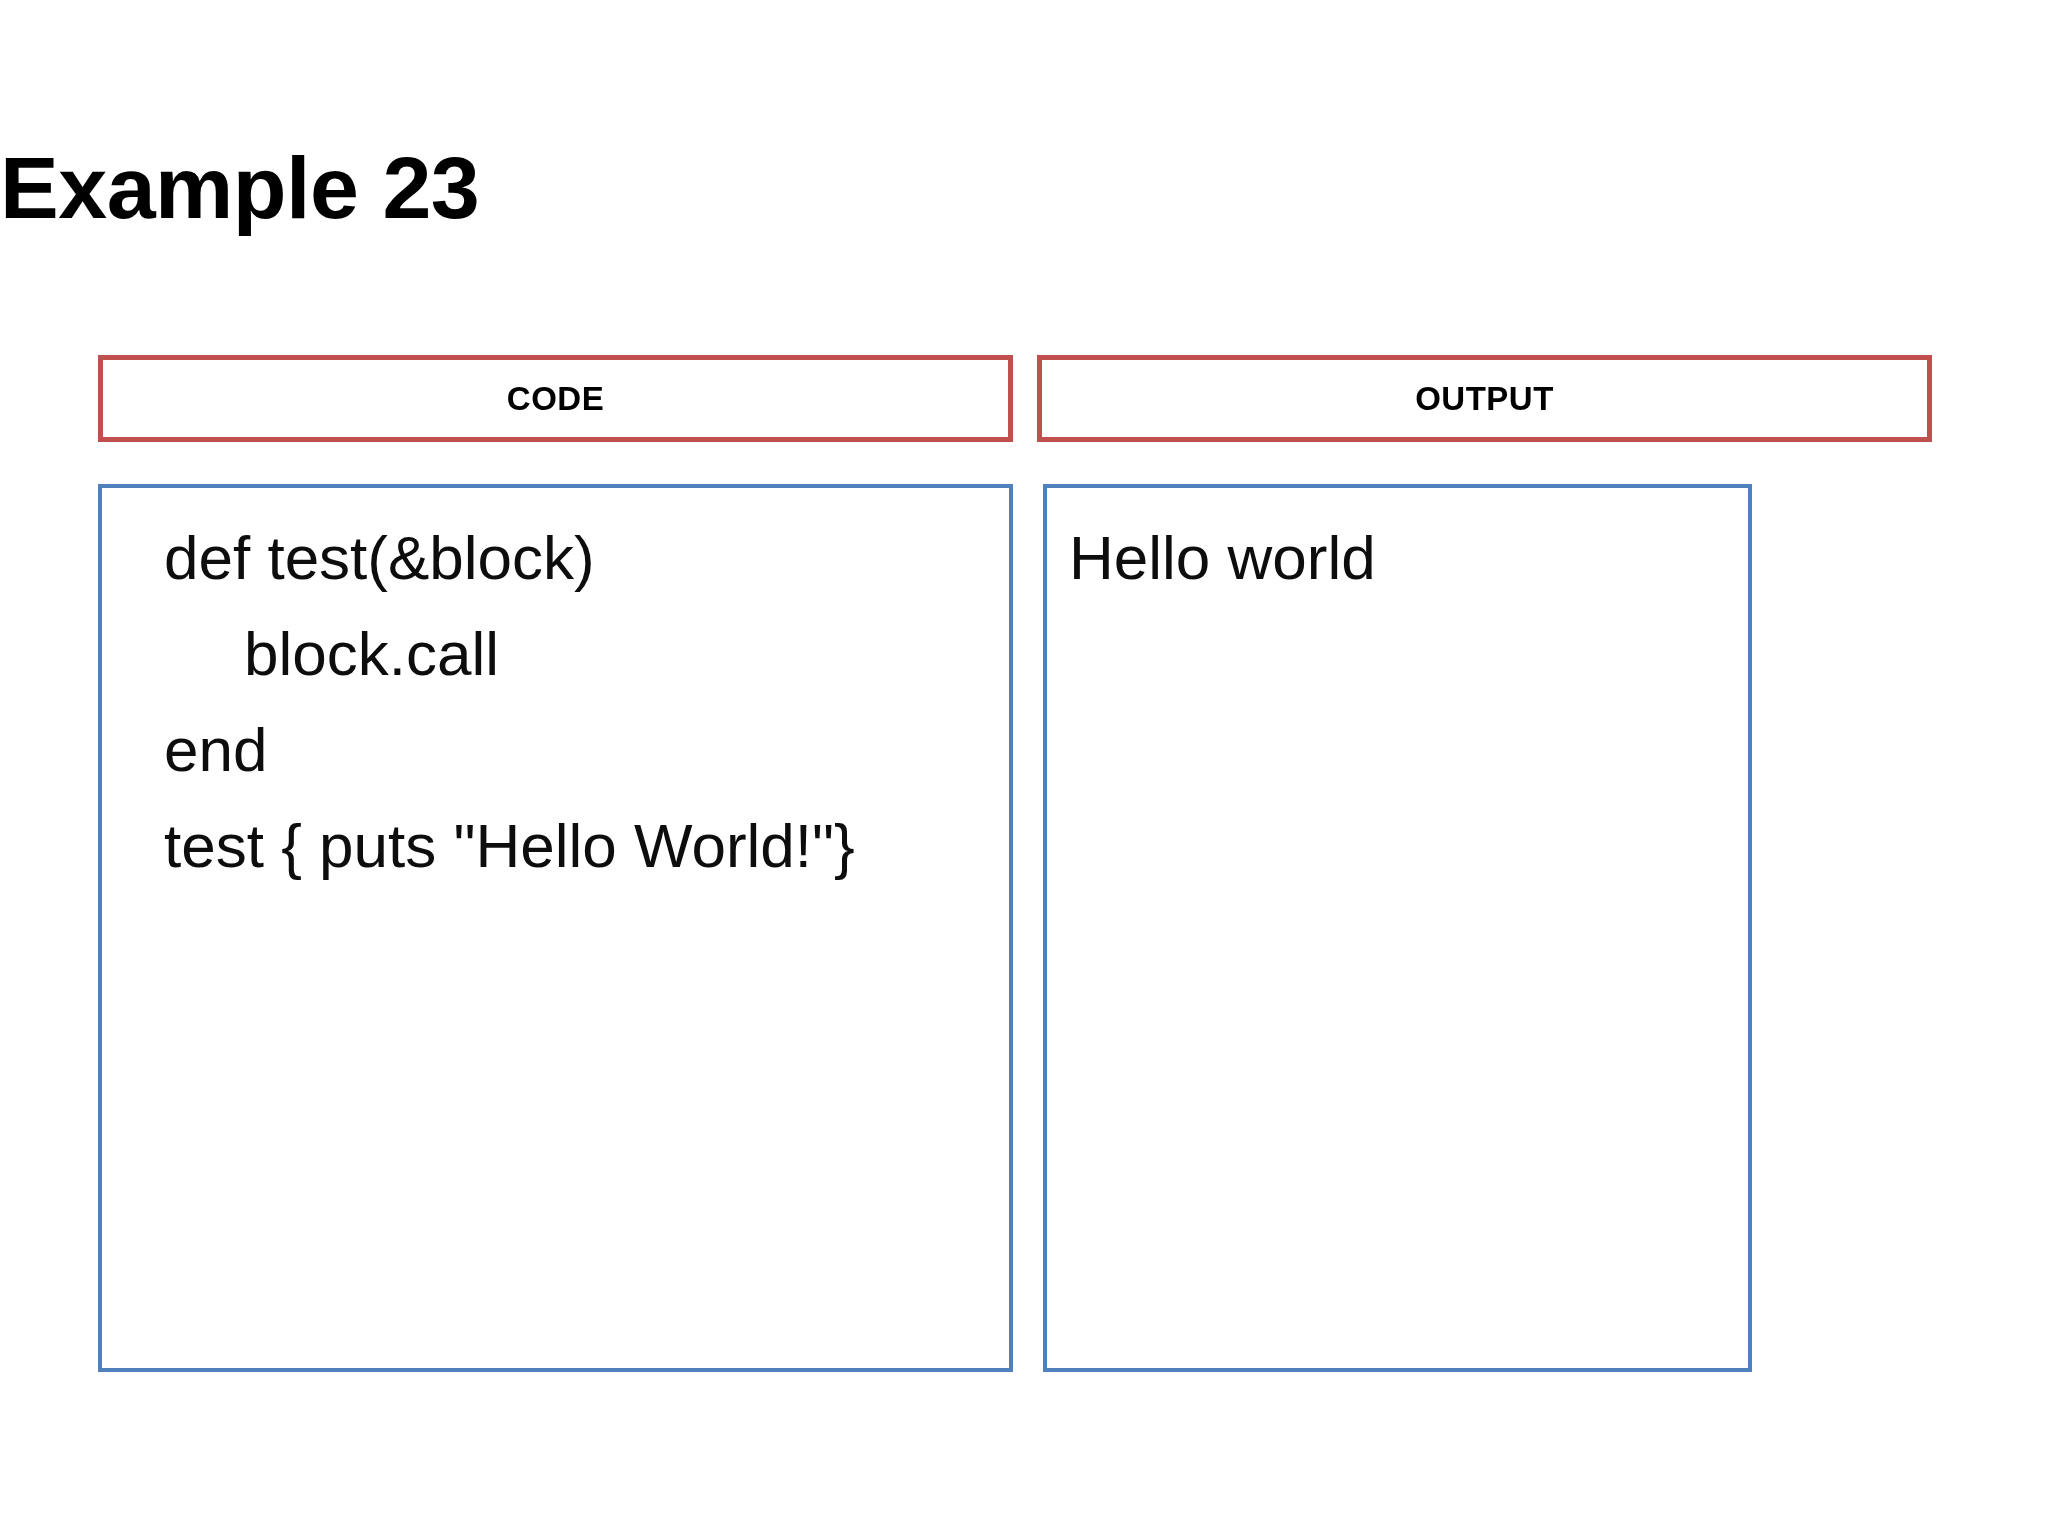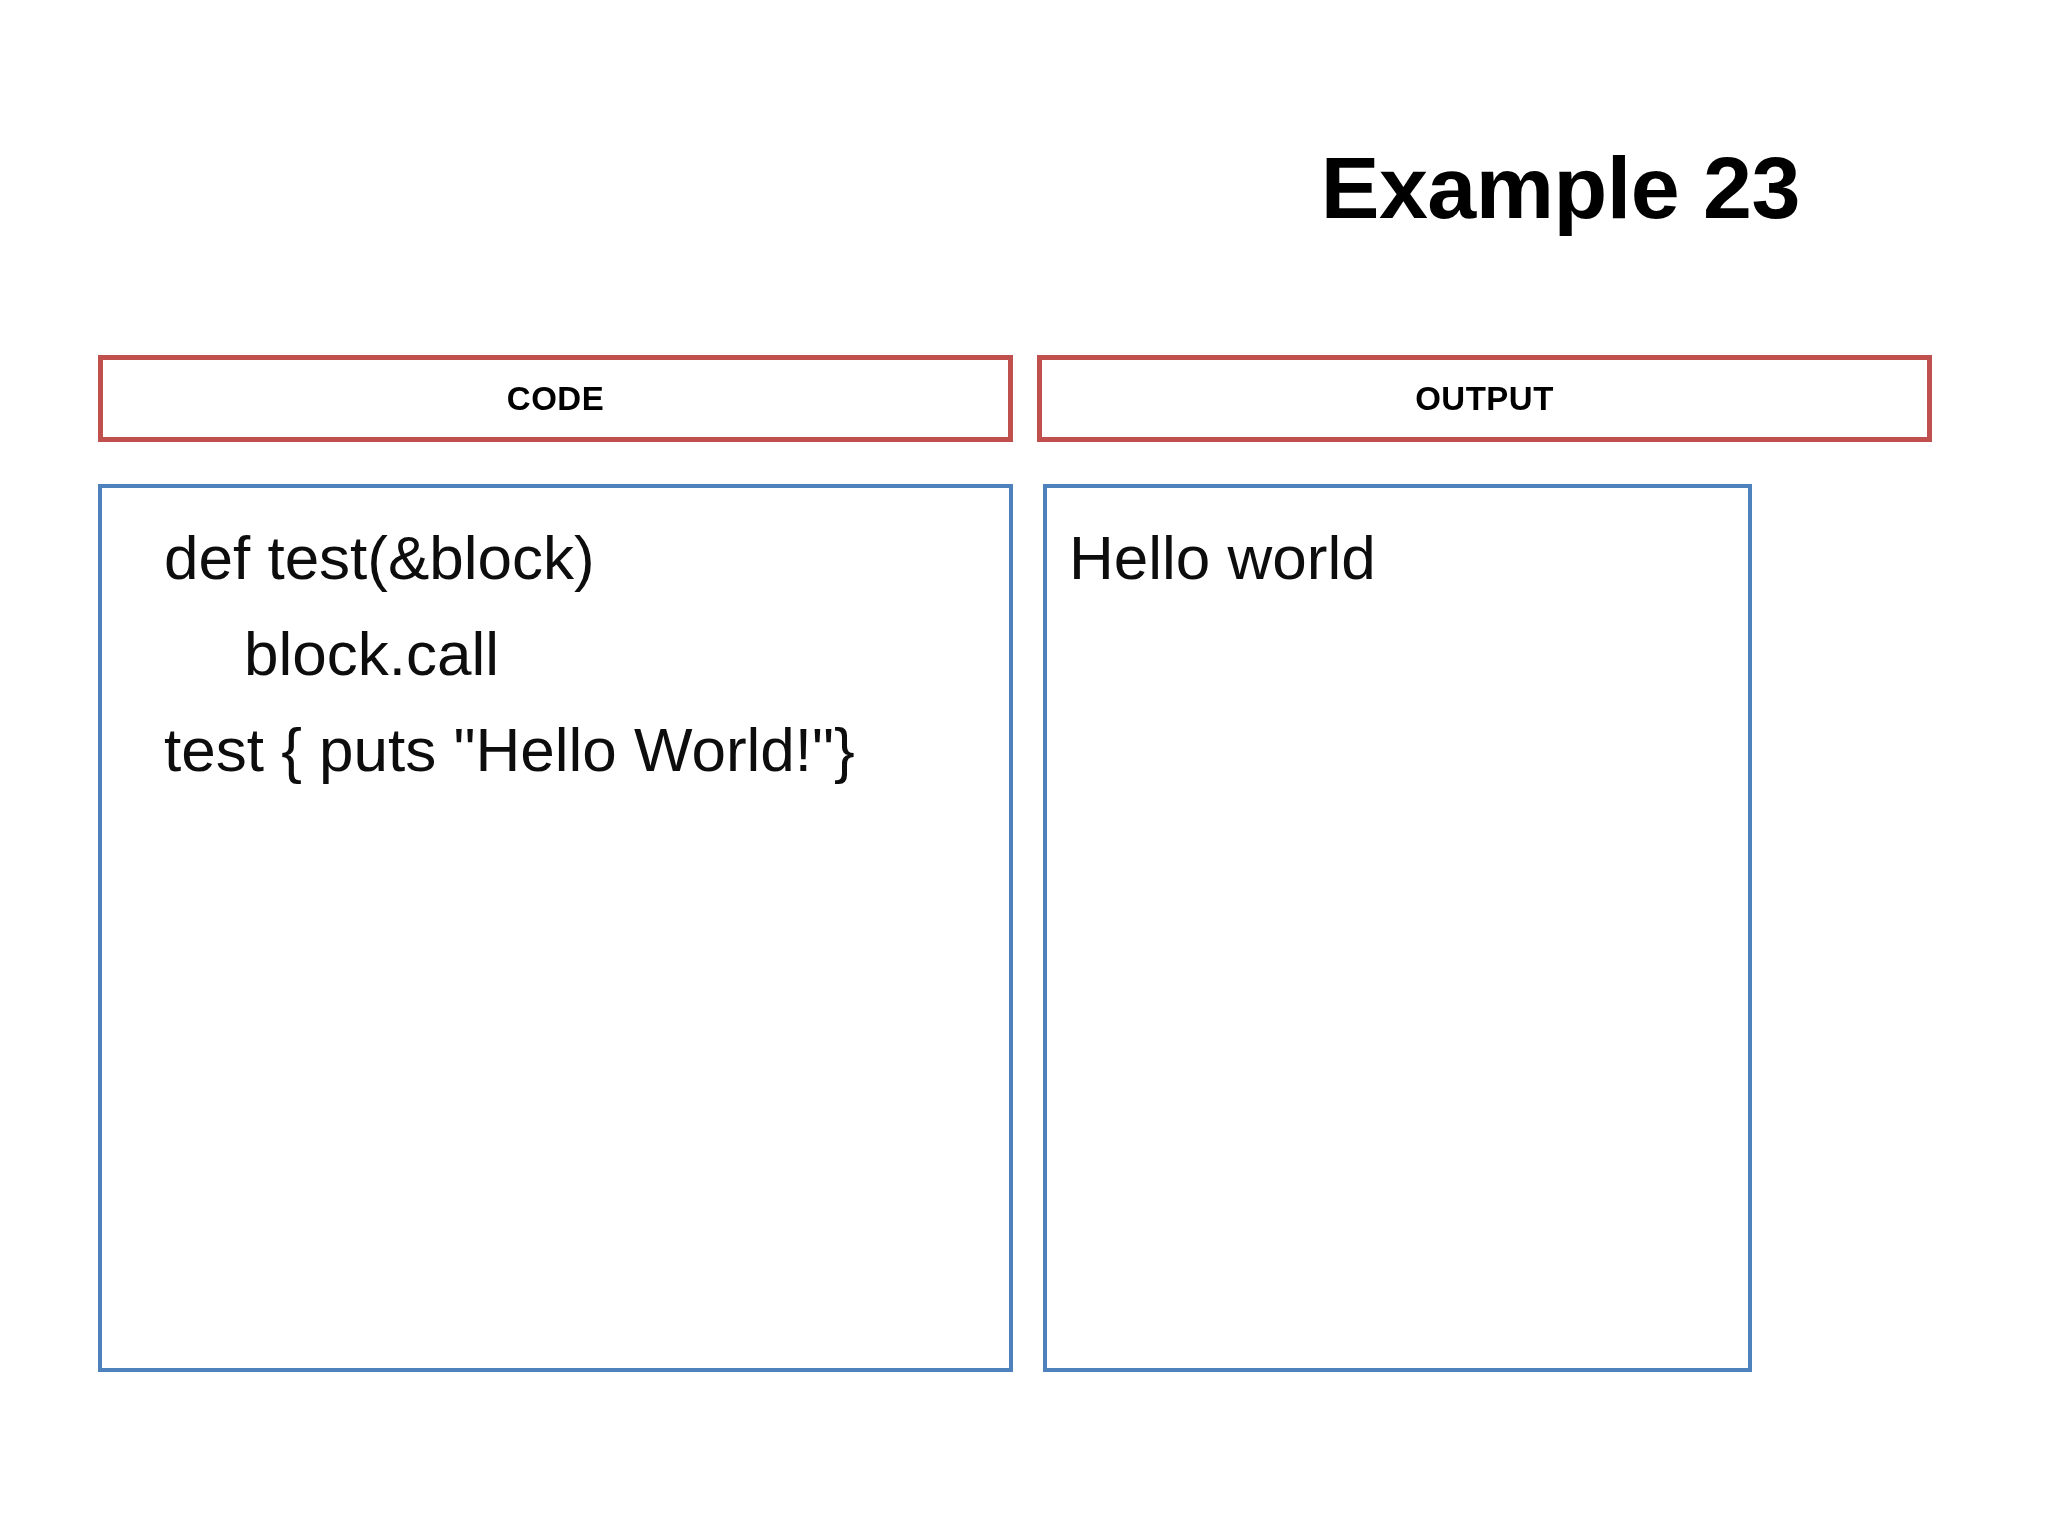--- a/index.html
+++ b/index.html
@@ -15,21 +15,21 @@
     font-family: "Liberation Sans", sans-serif;
     -webkit-font-smoothing: antialiased;
   }
 
   
   .slide-title {
     position: absolute;
     left: 0;
     top: 140px;
     width: 1800px;
-    text-align: right;
+    text-align: left;
     font-family: "Liberation Sans", sans-serif;
     font-size: 88px;
     font-weight: bold;
     line-height: 1.08;
     color: #000000;
     letter-spacing: -0.5px;
     white-space: pre;
   }
 
   
@@ -97,20 +97,21 @@
 </div>
 
 <div class="header-box" id="header-output">
   <span class="header-label">OUTPUT</span>
 </div>
 
 <div class="panel-box" id="panel-code">
   <div class="panel-inner">
     <div class="code-line">def test(&amp;block)</div>
     <div class="code-line indent-1">block.call</div>
+    <div class="code-line">end</div>
     <div class="code-line">test { puts "Hello World!"}</div>
   </div>
 </div>
 
 <div class="panel-box" id="panel-output">
   <div class="panel-inner">
     <div class="output-line">Hello world</div>
   </div>
 </div>
 

